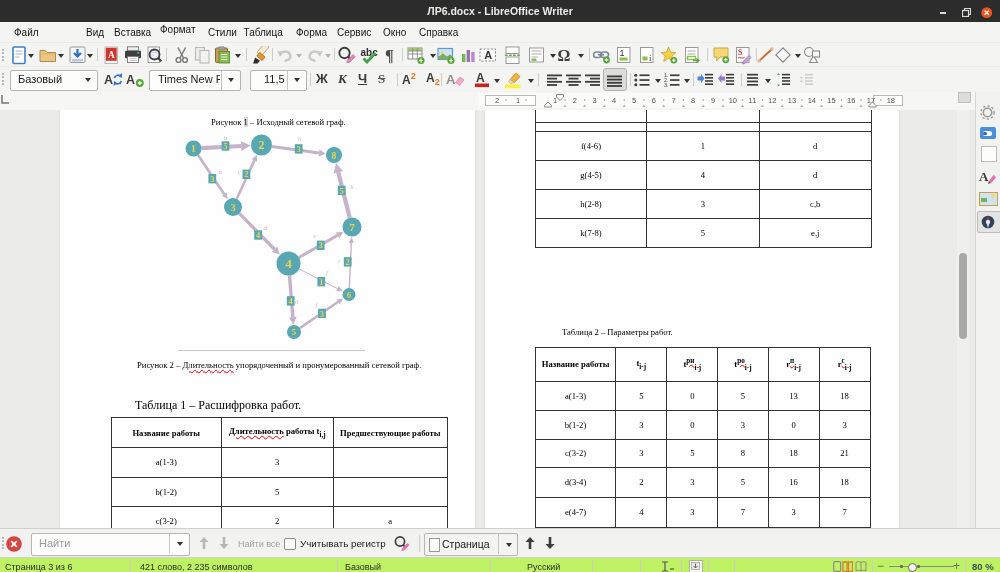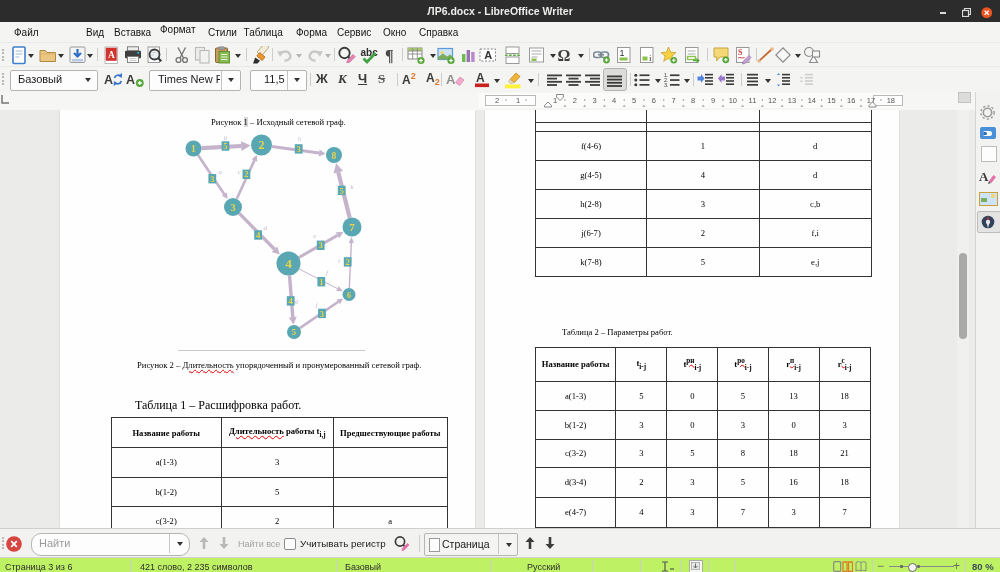--- a/index.html
+++ b/index.html
@@ -549,25 +549,20 @@
             <td>g(4-5)</td>
             <td>4</td>
             <td>d</td>
           </tr>
           <tr style="height:29px;">
             <td>h(2-8)</td>
             <td>3</td>
             <td>c,b</td>
           </tr>
           <tr style="height:29px;">
-            <td>j(6-7)</td>
-            <td>2</td>
-            <td>f,i</td>
-          </tr>
-          <tr style="height:29px;">
             <td>k(7-8)</td>
             <td>5</td>
             <td>e,j</td>
           </tr>
         </tbody>
       </table>
       <div style="position:absolute;left:562px;top:216.5px;font-size:8.6px;color:#000;white-space:nowrap;font-family:'Liberation Serif',serif;">Таблица 2 – Параметры работ.</div>
       <table class="doct" style="position:absolute;left:534.8px;top:237px;">
         <tbody>
           <tr style="height:33.5px;">
@@ -659,21 +654,21 @@
           <path d="M7 13.3 L8.2 9 L5.8 9 Z" fill="#d8d8d8"></path>
         </svg>
       </div>
     </div>
 <div style="position:absolute;left:0px;top:528px;width:1000px;height:29px;background:#f2f2f1;border-top:1px solid #cfcfce;box-sizing:border-box;">
       <div style="position:absolute;left:2px;top:8px;width:2px;height:12px;border-left:2px dotted #b8b8b7;"></div>
       <svg style="position:absolute;left:6px;top:6.5px;" width="16" height="16" viewBox="0 0 16 16">
         <circle cx="8" cy="8" r="7.8" fill="#d64541"></circle>
         <path d="M5.2 5.2 L10.8 10.8 M10.8 5.2 L5.2 10.8" stroke="#fff" stroke-width="1.7"></path>
       </svg>
-      <div style="position:absolute;left:31px;top:4px;width:157px;height:20.5px;background:#fdfdfd;border:1px solid #b5b5b4;border-radius:10px;">
+      <div style="position:absolute;left:31px;top:4px;width:157px;height:20.5px;background:#fdfdfd;border:1px solid #b5b5b4;border-radius:2px;">
         <div style="position:absolute;left:7px;top:3px;font-size:11px;color:#9a9a9a;">Найти</div>
         <div style="position:absolute;right:0;top:0;width:19px;height:19px;border-left:1px solid #c6c6c5;"></div>
         <div style="position:absolute;right:6px;top:8px;width:0;height:0;border-left:3.5px solid transparent;border-right:3.5px solid transparent;border-top:4px solid #333;"></div>
       </div>
       <svg style="position:absolute;left:198px;top:8px;" width="12" height="13" viewBox="0 0 12 13">
         <path d="M6 3.5 L6 12" stroke="#b8b8b7" stroke-width="2.6"></path>
         <polygon points="6,0 1.5,5 10.5,5" fill="#b8b8b7"></polygon>
       </svg>
       <svg style="position:absolute;left:218px;top:8px;" width="12" height="13" viewBox="0 0 12 13">
         <path d="M6 0 L6 8.5" stroke="#b8b8b7" stroke-width="2.6"></path>

